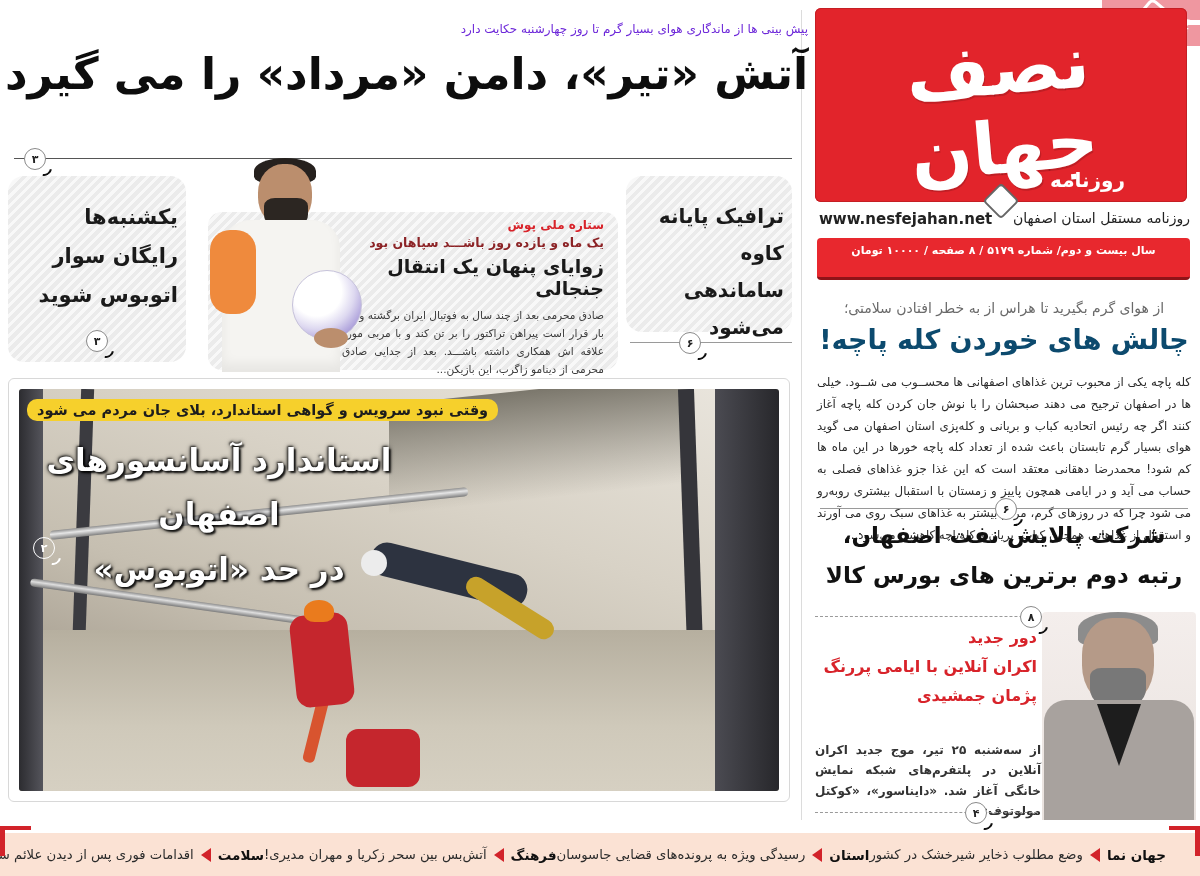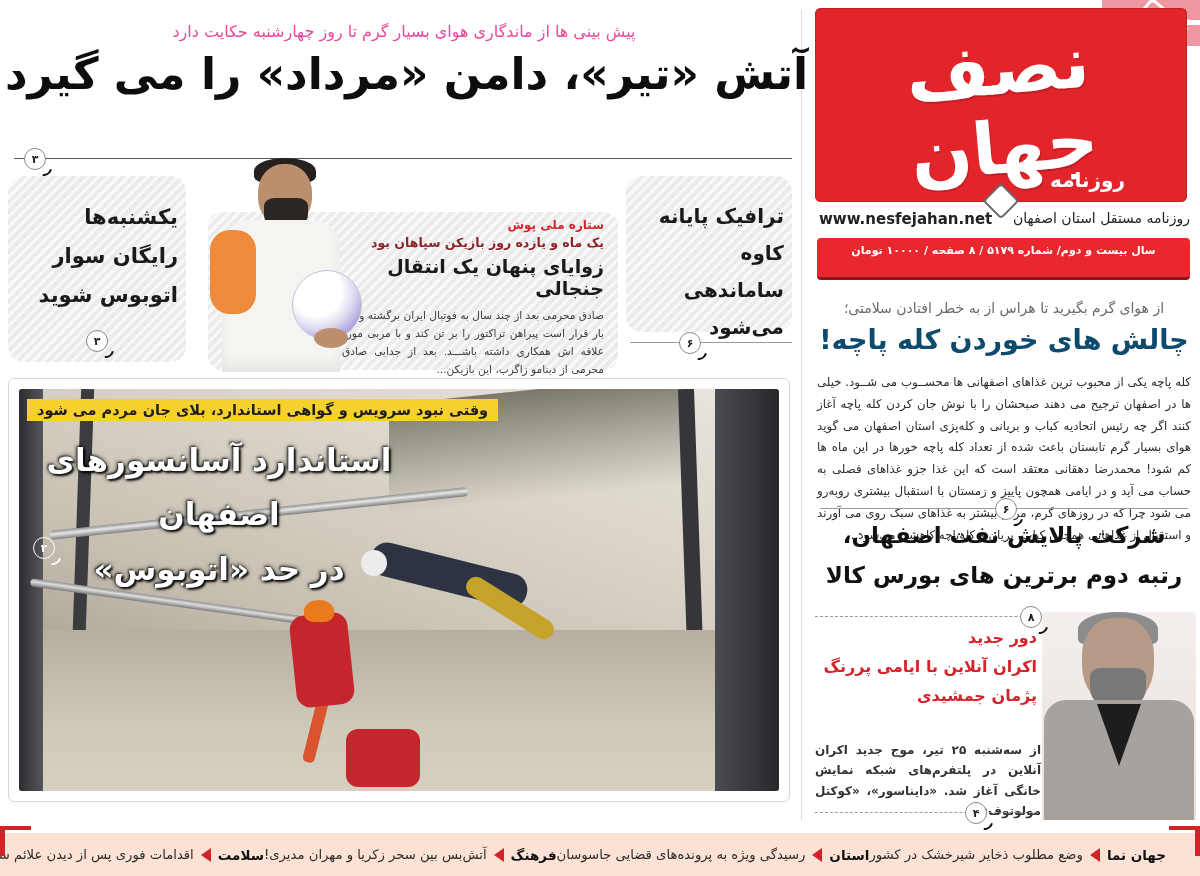--- a/index.html
+++ b/index.html
@@ -52,21 +52,21 @@
   .c-hair{position:absolute;left:36px;top:0px;width:80px;height:34px;background:#8c8c8c;border-radius:50% 50% 20% 20%;}
   .c-beard{position:absolute;left:48px;top:56px;width:56px;height:42px;background:#787878;border-radius:20% 20% 50% 50%;}
   .c-suit{position:absolute;left:2px;top:88px;width:150px;height:120px;background:#a8a29e;border-radius:22px 22px 0 0;}
   .c-shirt{position:absolute;left:55px;top:92px;width:44px;height:62px;background:#1d1d1d;
         clip-path:polygon(0 0,100% 0,50% 100%);}
   .c-lines{left:815px;top:624px;width:222px;text-align:right;color:#d8232a;font-weight:bold;font-size:16px;line-height:1.8;}
   .c-body{left:815px;top:740px;width:226px;font-size:12px;font-weight:bold;color:#333;line-height:1.7;text-align:justify;}
 
   
   .v-divider{left:801px;top:10px;width:1px;height:810px;background:#dcdcdc;}
-  .lead-kicker{left:0;top:22px;width:808px;text-align:center;font-size:16px;color:#ec4899;}
+  .lead-kicker{left:0;top:22px;width:808px;text-align:right;font-size:12px;color:#6d28d9;}
   .lead-headline{left:0;top:48px;width:808px;text-align:right;font-size:44px;font-weight:900;color:#0d0d0d;}
 
   .striped{background:#ebebeb;background-image:repeating-linear-gradient(135deg,rgba(255,255,255,.65) 0 3px,rgba(0,0,0,0) 3px 7px);}
   .bus-box{left:8px;top:176px;width:178px;height:186px;border-radius:16px;}
   .box-title{padding:22px 8px 0 8px;text-align:right;font-size:21px;font-weight:bold;color:#1a1a1a;line-height:1.85;}
 
   .transfer-card{left:208px;top:212px;width:410px;height:158px;border-radius:14px;}
   .t-text{left:342px;top:218px;width:262px;text-align:right;z-index:2;}
   .t-k1{color:#d8232a;font-weight:bold;font-size:12px;}
   .t-k2{color:#8c2326;font-weight:bold;font-size:12.5px;margin-top:3px;}
@@ -103,21 +103,21 @@
   .ph .floor{position:absolute;left:24px;right:64px;bottom:0;height:40%;
         background:linear-gradient(180deg,#b6af9f,#cfc9ba 60%,#d6d0c2);}
   .ph .body1{position:absolute;left:46%;top:42%;width:160px;height:34px;background:#2d3340;border-radius:16px;transform:rotate(14deg);}
   .ph .body1-head{position:absolute;left:45%;top:40%;width:26px;height:26px;background:#ececec;border-radius:50%;}
   .ph .legs{position:absolute;left:58%;top:52%;width:100px;height:20px;background:#c7a22a;border-radius:10px;transform:rotate(32deg);}
   .ph .ff{position:absolute;left:36%;top:56%;width:58px;height:92px;background:#c5262d;border-radius:14px;transform:rotate(-6deg);}
   .ph .ff-helmet{position:absolute;left:37.5%;top:52.5%;width:30px;height:22px;background:#ea7b1d;border-radius:50% 50% 35% 35%;}
   .ph .ff2{position:absolute;left:43%;bottom:1%;width:74px;height:58px;background:#c5262d;border-radius:12px;}
   .ph .tool{position:absolute;left:39%;top:66%;width:12px;height:110px;background:#d8542f;transform:rotate(14deg);border-radius:5px;}
   .yellow-kicker{position:absolute;left:8px;top:10px;background:#f6d02c;color:#1d1d1d;font-weight:bold;
-        font-size:14.5px;padding:3px 10px;z-index:4;}
+        font-size:14.5px;padding:3px 10px;z-index:4;border-radius:10px;}
   .ph-headline{position:absolute;left:0;top:44px;width:400px;text-align:center;color:#fff;font-weight:900;
         font-size:31px;line-height:1.75;z-index:4;
         text-shadow:0 0 5px rgba(0,0,0,.9),2px 2px 2px rgba(0,0,0,.85),-1px -1px 2px rgba(0,0,0,.7);}
 
   
   .bottom-bar{left:0;top:833px;width:1200px;height:43px;background:#fbe2d4;display:flex;direction:rtl;
         align-items:center;justify-content:space-between;padding:0 34px;box-sizing:border-box;z-index:5;}
   .bar-item{display:flex;align-items:center;gap:7px;}
   .bar-cat{font-weight:bold;font-size:13.5px;color:#101010;white-space:nowrap;}
   .bar-tri{width:0;height:0;border-top:7px solid transparent;border-bottom:7px solid transparent;
@@ -200,21 +200,21 @@
     <div class="p-hair"></div>
     <div class="p-head"></div>
     <div class="p-beard"></div>
     <div class="p-torso"></div>
     <div class="p-sleeve"></div>
     <div class="p-ball"></div>
     <div class="p-hand"></div>
   </div>
   <div class="abs t-text">
     <div class="t-k1">ستاره ملی پوش</div>
-    <div class="t-k2">یک ماه و یازده روز بازیکن سپاهان بود</div>
+    <div class="t-k2">یک ماه و یازده روز باشـــد سپاهان بود</div>
     <div class="t-h">زوایای پنهان یک انتقال جنجالی</div>
     <div class="t-b">صادق محرمی بعد از چند سال به فوتبال ایران برگشته و این بار قرار است پیراهن تراکتور را بر تن کند و با مربی مورد علاقه اش همکاری داشته باشـــد. بعد از جدایی صادق محرمی از دینامو زاگرب، این بازیکن...</div>
     <div class="t-more">در صفحه ۷ بخوانید</div>
   </div>
 
   <div class="abs terminal-box striped">
     <div class="box-title" style="font-size:20px;">ترافیک پایانه کاوه ساماندهی می‌شود</div>
   </div>
   <div class="abs divider" style="left:630px;top:342px;width:162px;"></div>
   <div class="num-circle" style="left:679px;top:332px;">۶</div>

